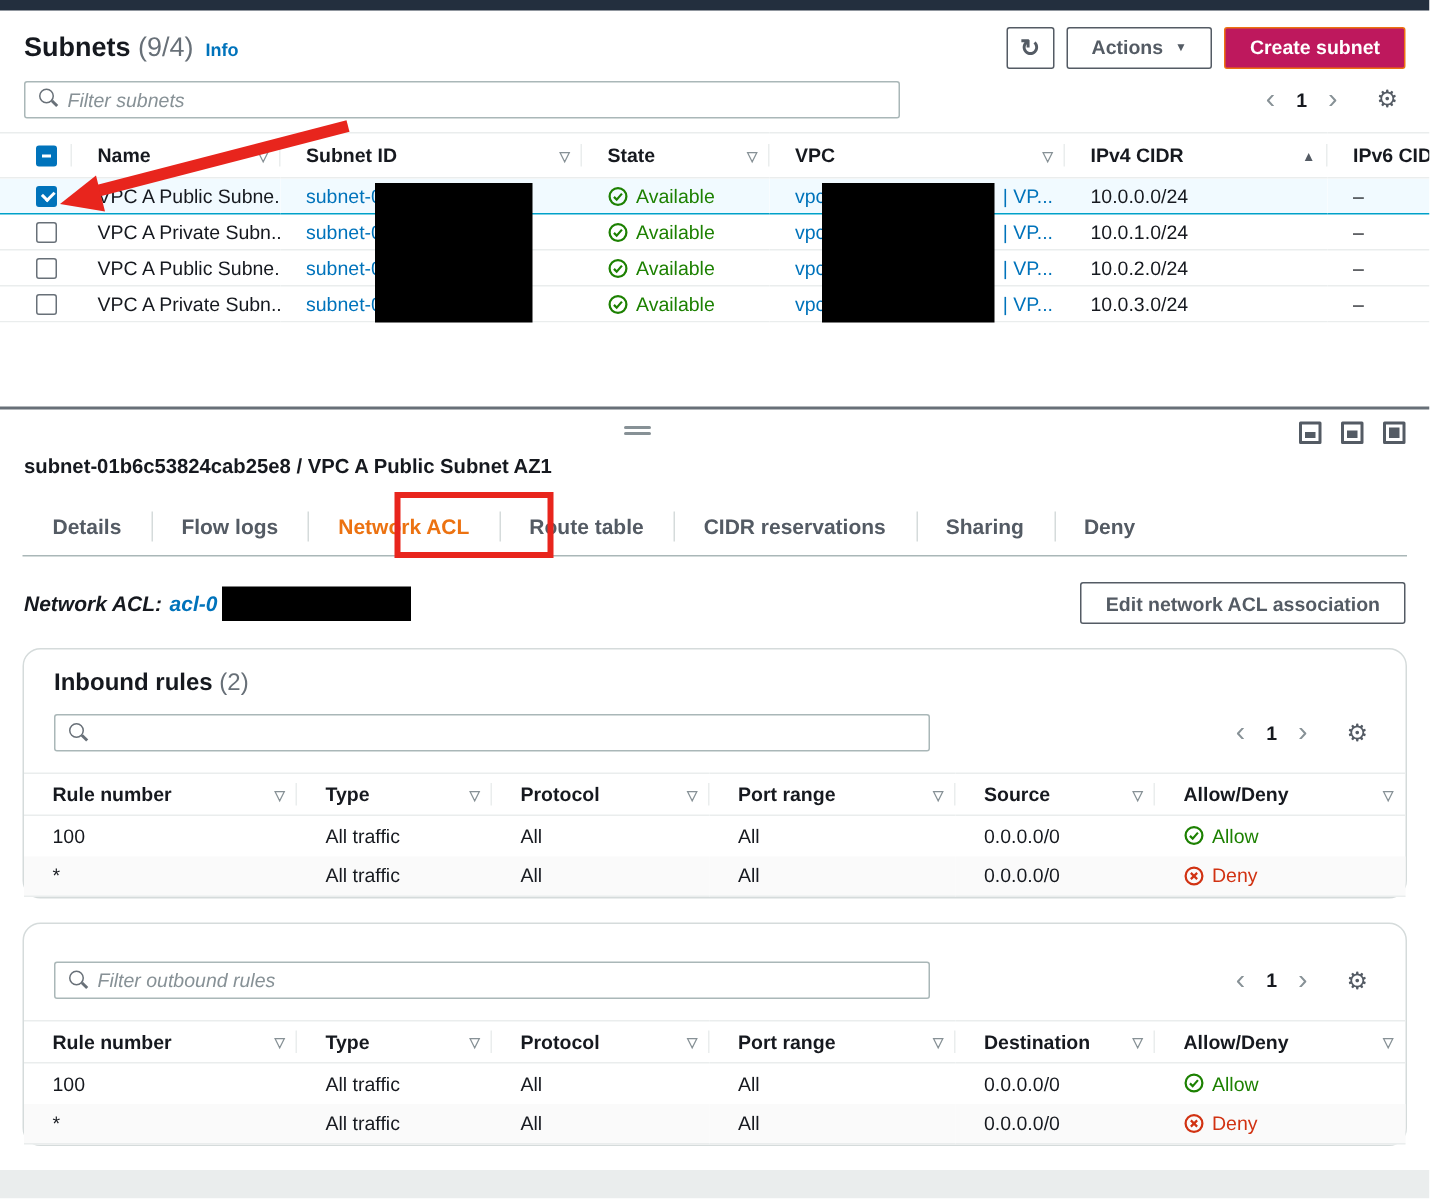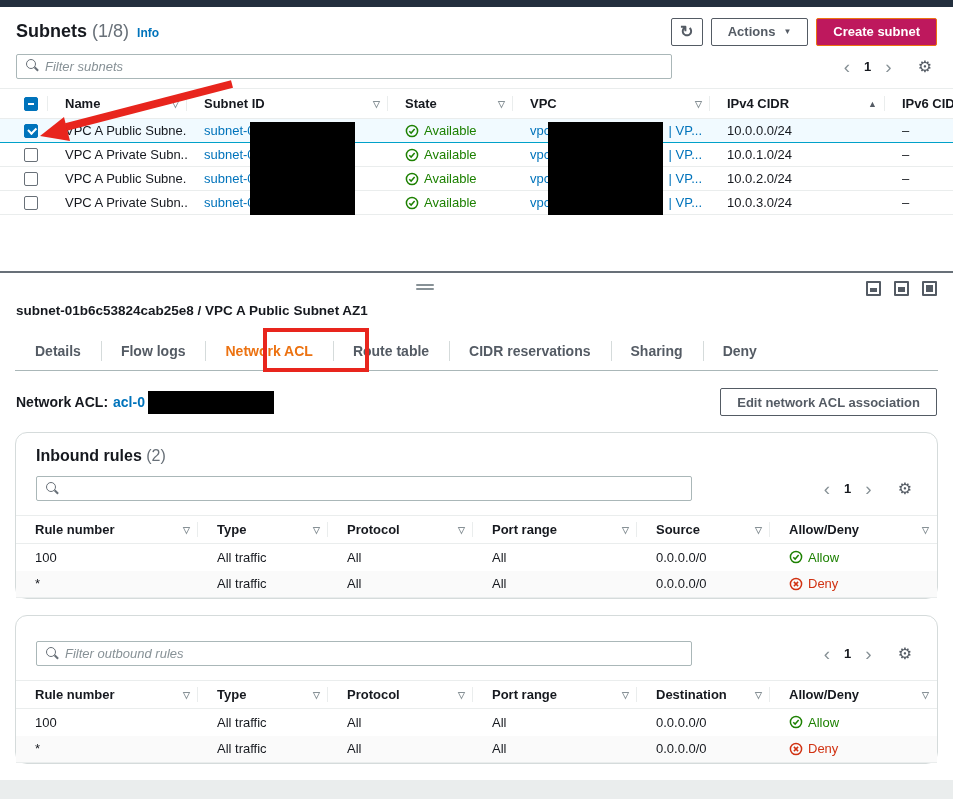--- a/index.html
+++ b/index.html
@@ -22,21 +22,21 @@
     height: 28px; border: 1px solid #545b64; background: #fff; color: #545b64;
     font-family: inherit; font-weight: 700; font-size: 13px; border-radius: 2px;
     padding: 0 16px; cursor: pointer; display: inline-flex; align-items: center; gap: 8px;
   }
   .btn.icon-only { width: 32px; justify-content: center; padding: 0; font-size: 16px; }
   .btn.primary { background: #be185d; border-color: #ec7211; color: #fff; }
   .caret { font-size: 8px; line-height: 1; }
 
   
   .filter-row { display: flex; justify-content: space-between; align-items: center; padding: 6px 16px 0 16px; height: 34px; }
-  .search-box { position: relative; width: 656px; height: 25px; border: 1px solid #aab7b8; border-radius: 2px; background: #fff; display: flex; align-items: center; }
+  .search-box { position: relative; width: 584px; height: 25px; border: 1px solid #aab7b8; border-radius: 2px; background: #fff; display: flex; align-items: center; }
   .search-box input {
     border: none; outline: none; flex: 1; height: 100%; font-family: inherit;
     font-size: 13px; font-style: italic; color: #16191f; background: transparent; padding-left: 4px;
   }
   .search-box input::placeholder { color: #879196; font-style: italic; }
   .mag { position: relative; width: 16px; height: 16px; margin-left: 8px; flex: 0 0 auto; }
   .mag::before { content: ""; position: absolute; left: 1px; top: 1px; width: 8px; height: 8px; border: 1.6px solid #687078; border-radius: 50%; }
   .mag::after { content: ""; position: absolute; left: 9px; top: 10px; width: 5px; height: 1.6px; background: #687078; transform: rotate(45deg); }
   .pager { display: flex; align-items: center; gap: 4px; }
   .pg { border: none; background: none; font-family: inherit; cursor: pointer; padding: 0 5px; }
@@ -80,21 +80,21 @@
   .pos-btn.pos2 span { left: 2px; right: 2px; top: 4px; bottom: 2px; }
   .pos-btn.pos3 span { left: 2px; right: 2px; top: 2px; bottom: 2px; }
   .panel-title { padding: 4px 16px 0 16px; font-size: 13.5px; font-weight: 700; height: 24px; }
 
   .tabs { display: flex; align-items: center; margin: 8px 15px 0 15px; height: 40px; border-bottom: 1px solid #aab7b8; }
   .tab { position: relative; padding: 0 20px; font-size: 14px; font-weight: 700; color: #545b64; cursor: pointer; line-height: 40px; white-space: nowrap; }
   .tab + .tab::before { content: ""; position: absolute; left: 0; top: 10px; height: 20px; width: 1px; background: #d5dbdb; }
   .tab.active { color: #ec7211; }
 
   .acl-row { display: flex; justify-content: space-between; align-items: center; padding: 0 16px; margin-top: 17px; height: 28px; }
-  .acl-left { font-size: 14px; font-weight: 700; }
+  .acl-left { font-size: 14px; font-weight: 700; font-style: italic; }
   .acl-link { color: #0073bb; font-weight: 700; text-decoration: none; margin-left: 5px; cursor: pointer; }
 
   
   .rules-card { border: 1px solid #d5dbdb; border-radius: 12px; background: #fff; margin: 16px 15px 0 15px; padding-top: 14px; }
   .card-title { font-size: 16px; font-weight: 700; margin: 0 20px; }
   .card-title .count { font-weight: 400; color: #687078; }
   .card-filter { padding: 0 20px; margin-top: 10px; height: 27px; }
   .rules-table { width: 100%; margin-top: 13px; }
   .rules-table th {
     font-weight: 700; text-align: left; height: 28px; padding: 0 8px 0 19px;
@@ -115,21 +115,21 @@
   .annotation-rect { position: absolute; border: 4px solid #e8251d; z-index: 50; pointer-events: none; }
   .annotation-arrow { position: absolute; left: 0; top: 0; z-index: 50; pointer-events: none; }
 </style>
 </head>
 <body>
 
 <div class="topbar"></div>
 
 <div class="panel-header">
   <div class="title-group">
-    <h1 class="page-title"><span>Subnets</span> <span class="count">(1/8)</span></h1>
+    <h1 class="page-title"><span>Subnets</span> <span class="count">(9/4)</span></h1>
     <span class="info-link">Info</span>
   </div>
   <div class="actions">
     <button class="btn icon-only">
         <span>↻</span>
       </button>
     <button class="btn">
         <span>Actions</span>
         <span class="caret">▼</span>
       </button>

